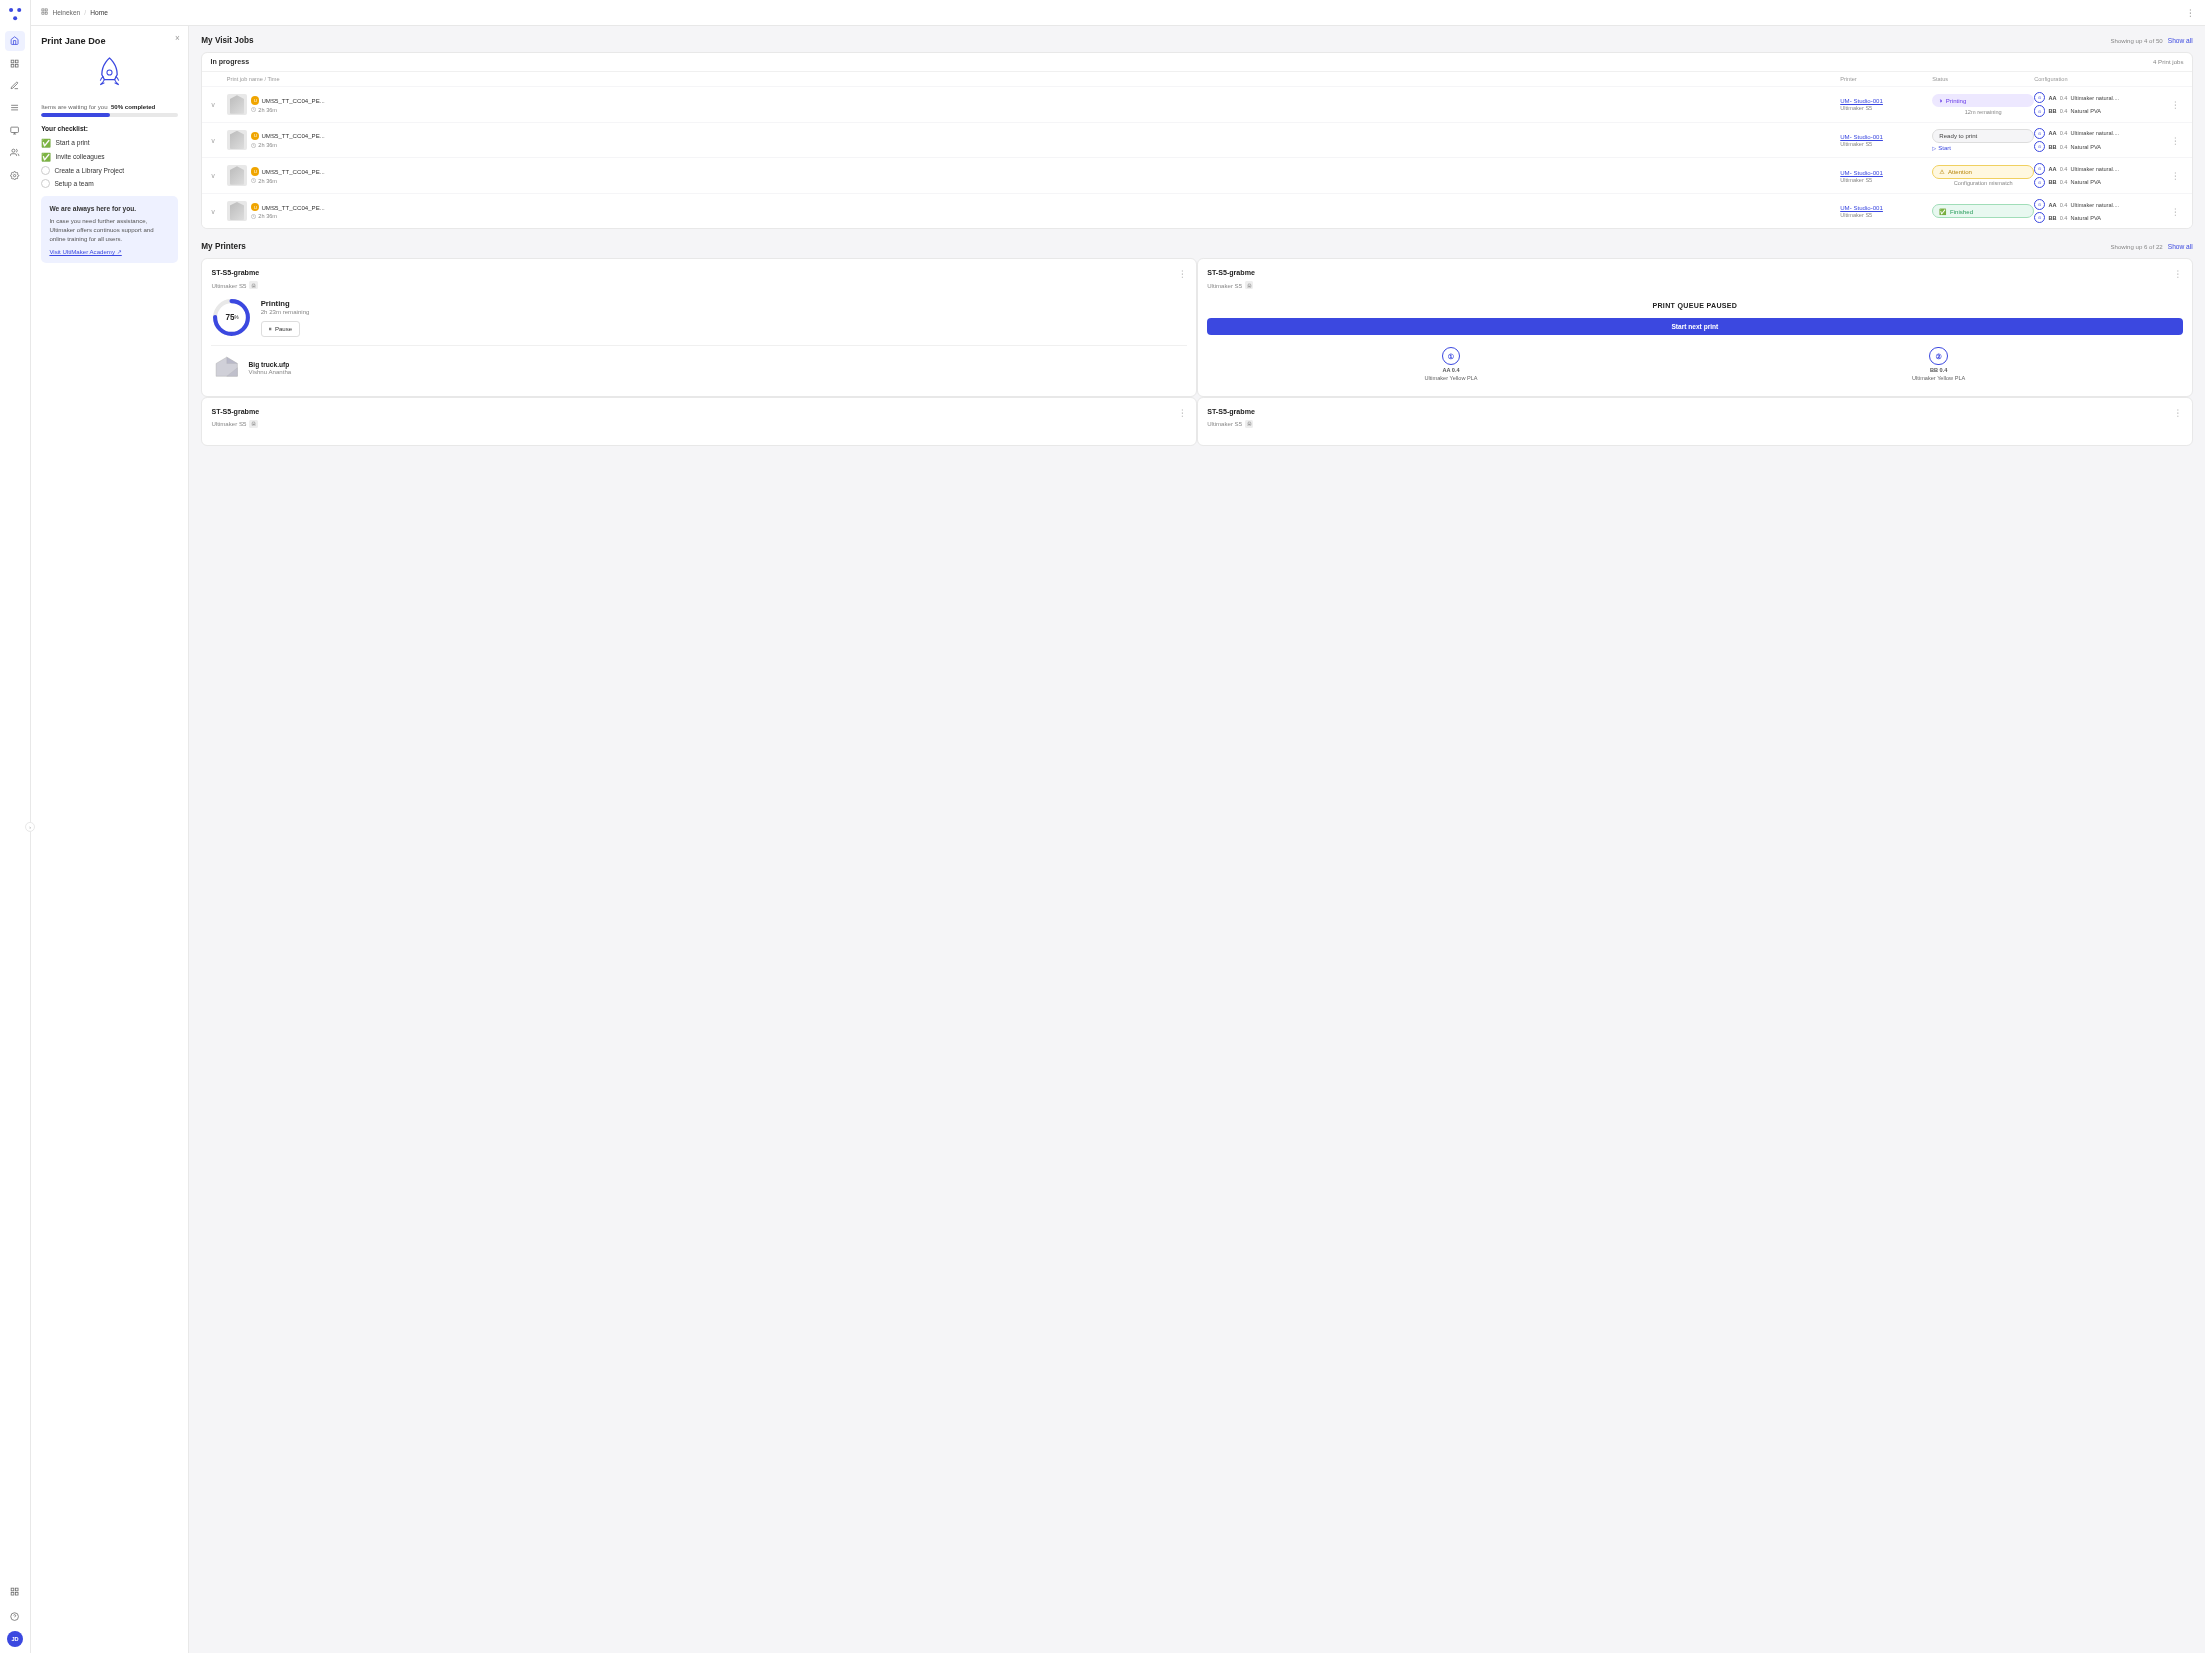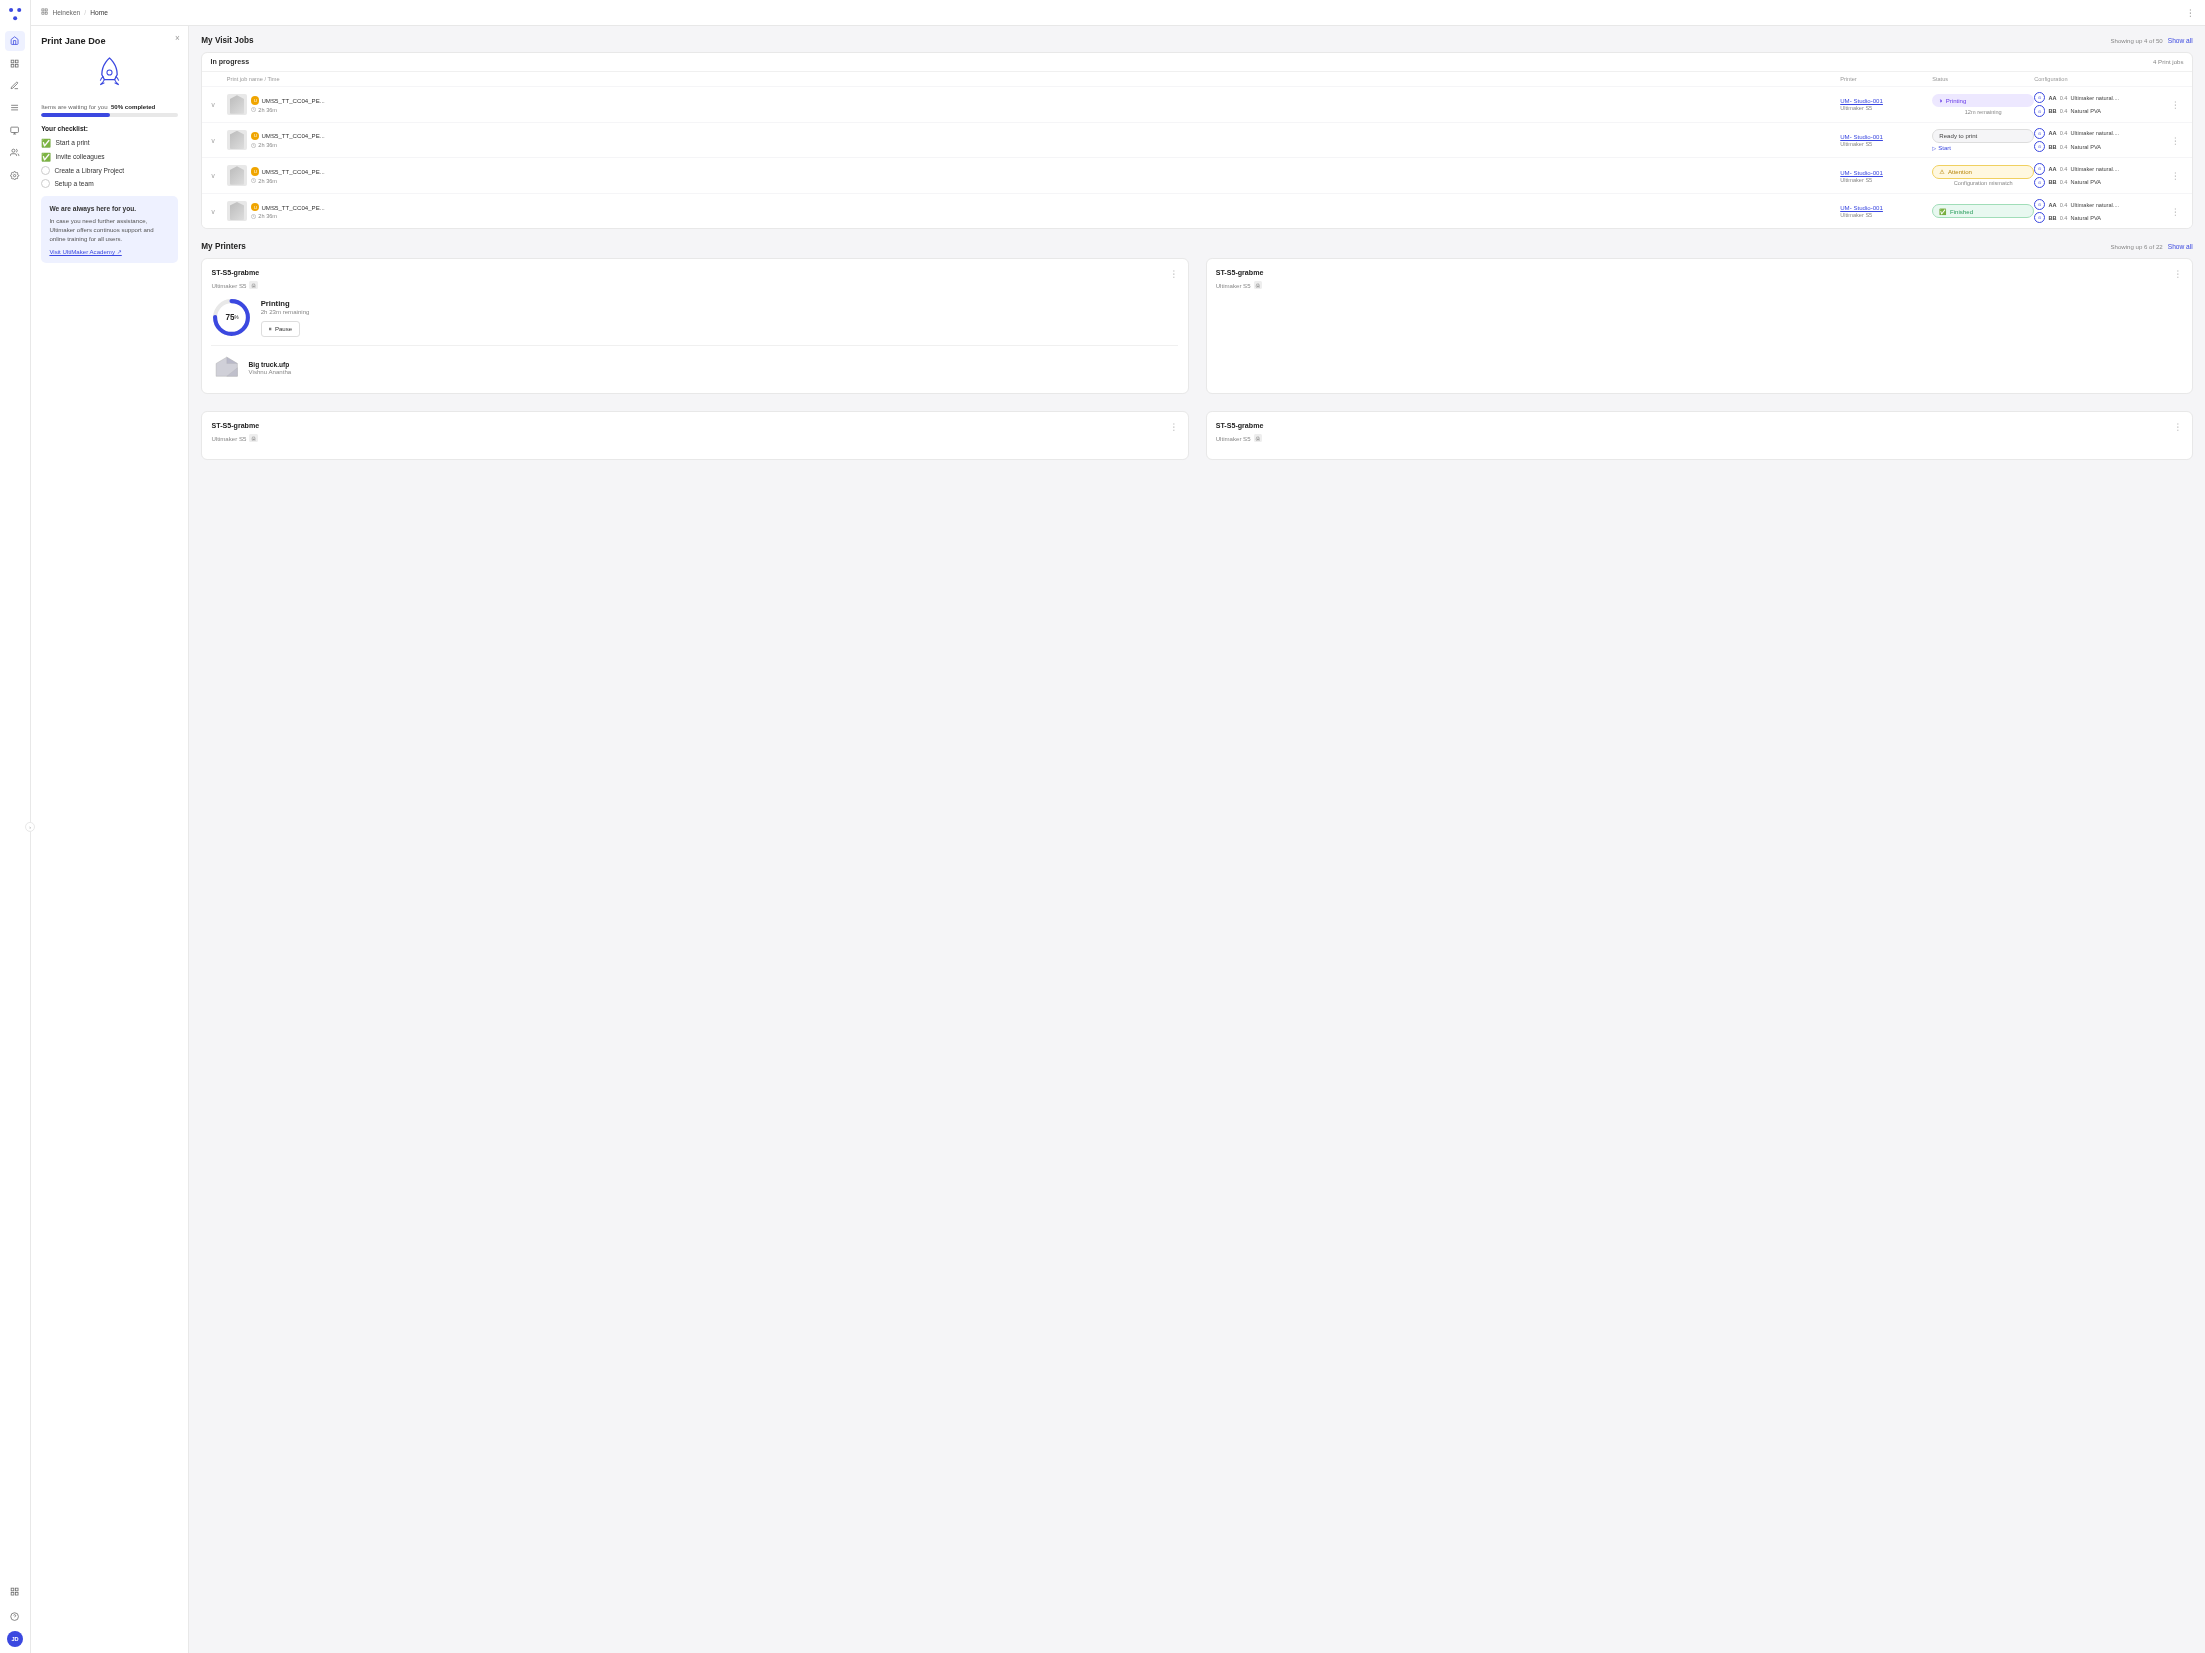--- a/index.html
+++ b/index.html
@@ -79,21 +79,21 @@
     .config-block { display: flex; flex-direction: column; gap: 2px; }
     .config-row { display: flex; align-items: center; gap: 3.1px; font-size: 6.1px; color: #444; }
     .config-icon { width: 11.2px; height: 11.2px; border-radius: 50%; border: 1px solid #3b48e0; display: flex; align-items: center; justify-content: center; font-size: 4.1px; color: #3b48e0; flex-shrink: 0; }
     .config-label { font-weight: 600; font-size: 5.6px; }
     .config-size { font-size: 5.6px; color: #888; }
     .more-btn { color: #aaa; cursor: pointer; font-size: 9.2px; text-align: center; }
     .start-link { color: #3b48e0; font-size: 6.1px; cursor: pointer; display: flex; align-items: center; gap: 2px; }
     .start-link::before { content: '▷'; font-size: 5.1px; }
 
     
-    .printers-grid { display: grid; grid-template-columns: 1fr 1fr; gap: 17px; }
+    .printers-grid { display: grid; grid-template-columns: 1fr 1fr; gap: 0; }
     .printer-card { background: #fff; border-radius: 6.1px; padding: 9.2px; border: 0.5px solid #e8e8e8; }
     .printer-card-header { display: flex; align-items: center; justify-content: space-between; margin-bottom: 2px; }
     .printer-card-name { font-size: 7.1px; font-weight: 600; color: #222; }
     .printer-card-model { font-size: 6.1px; color: #888; display: flex; align-items: center; gap: 3.1px; margin-bottom: 8.2px; }
     .printer-card-icon { width: 8.2px; height: 8.2px; background: #eee; border-radius: 1.5px; display: inline-flex; align-items: center; justify-content: center; font-size: 4.1px; color: #888; }
     .printer-card-body { display: flex; align-items: center; gap: 8.2px; }
     .circle-progress { position: relative; width: 41px; height: 41px; flex-shrink: 0; }
     .circle-progress svg { transform: rotate(-90deg); }
     .circle-bg { fill: none; stroke: #e8e8e8; stroke-width: 8; }
     .circle-fill { fill: none; stroke: #3b48e0; stroke-width: 8; stroke-linecap: round; }
@@ -540,20 +540,36 @@
 
         <div class="printer-card">
           <div class="printer-card-header">
             <span class="printer-card-name">ST-S5-grabme</span>
             <span class="more-btn">⋮</span>
           </div>
           <div class="printer-card-model">
             <span>Ultimaker S5</span>
             <span class="printer-card-icon">🖨</span>
           </div>
+          <div class="paused-section">
+            <div class="paused-label">PRINT QUEUE PAUSED</div>
+            <button class="start-next-btn">Start next print</button>
+            <div class="filament-row">
+              <div class="filament-item">
+                <div class="filament-slot-icon">①</div>
+                <div class="filament-slot-label">AA 0.4</div>
+                <div class="filament-material">Ultimaker Yellow PLA</div>
+              </div>
+              <div class="filament-item">
+                <div class="filament-slot-icon">②</div>
+                <div class="filament-slot-label">BB 0.4</div>
+                <div class="filament-material">Ultimaker Yellow PLA</div>
+              </div>
+            </div>
+          </div>
         </div>
 
         <div class="printer-card">
           <div class="printer-card-header">
             <span class="printer-card-name">ST-S5-grabme</span>
             <span class="more-btn">⋮</span>
           </div>
           <div class="printer-card-model">
             <span>Ultimaker S5</span>
             <span class="printer-card-icon">🖨</span>

